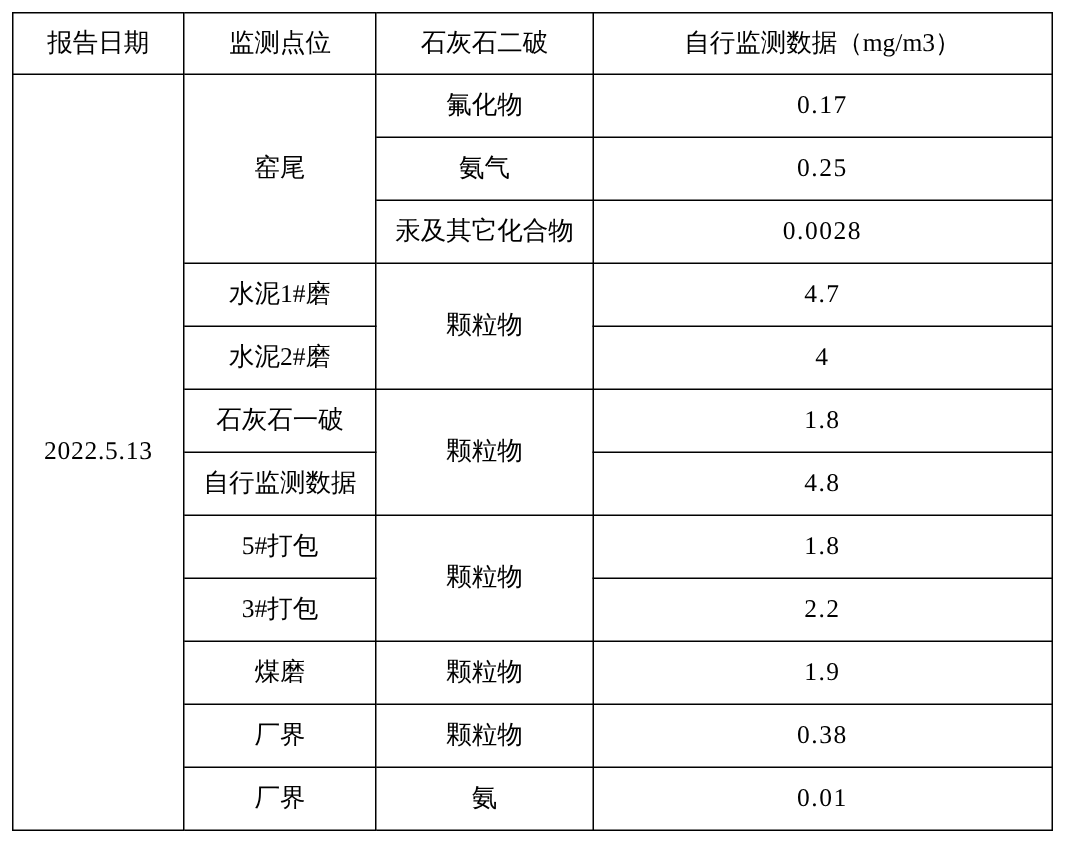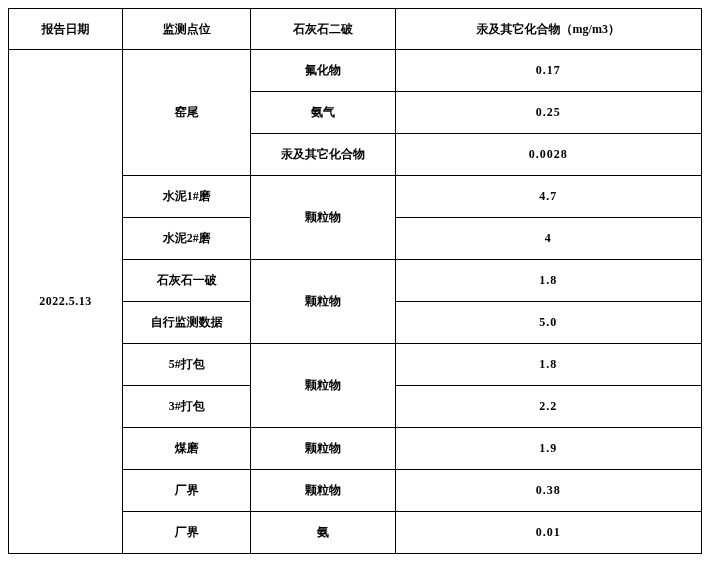--- a/index.html
+++ b/index.html
@@ -21,22 +21,22 @@
     border-collapse: collapse;
     table-layout: fixed;
     margin: 8px 0 0 8px;
     width: 694px;
   }
   table.monitor-table td,
   table.monitor-table th {
     border: 1px solid #000000;
     text-align: center;
     vertical-align: middle;
-    font-weight: bold;
-    font-size: 12px;
+    font-weight: normal;
+    font-size: 17px;
     line-height: 1.2;
     padding: 0 2px;
   }
   thead td {
     height: 40px;
     font-size: 16px;
   }
   tbody td {
     height: 41px;
   }
@@ -64,21 +64,21 @@
       <col class="col-date">
       <col class="col-point">
       <col class="col-item">
       <col class="col-value">
     </colgroup>
     <thead>
       <tr>
         <td>报告日期</td>
         <td>监测点位</td>
         <td>石灰石二破</td>
-        <td class="header-unit">汞及其它化合物（mg/m3）</td>
+        <td class="header-unit">自行监测数据（mg/m3）</td>
       </tr>
     </thead>
     <tbody>
       <tr>
         <td class="date-cell" rowspan="12">2022.5.13</td>
         <td rowspan="3">窑尾</td>
         <td>氟化物</td>
         <td class="value-cell">0.17</td>
       </tr>
       <tr>
@@ -98,21 +98,21 @@
         <td>水泥2#磨</td>
         <td class="value-cell">4</td>
       </tr>
       <tr>
         <td>石灰石一破</td>
         <td rowspan="2">颗粒物</td>
         <td class="value-cell">1.8</td>
       </tr>
       <tr>
         <td>自行监测数据</td>
-        <td class="value-cell">5.0</td>
+        <td class="value-cell">4.8</td>
       </tr>
       <tr>
         <td>5#打包</td>
         <td rowspan="2">颗粒物</td>
         <td class="value-cell">1.8</td>
       </tr>
       <tr>
         <td>3#打包</td>
         <td class="value-cell">2.2</td>
       </tr>

